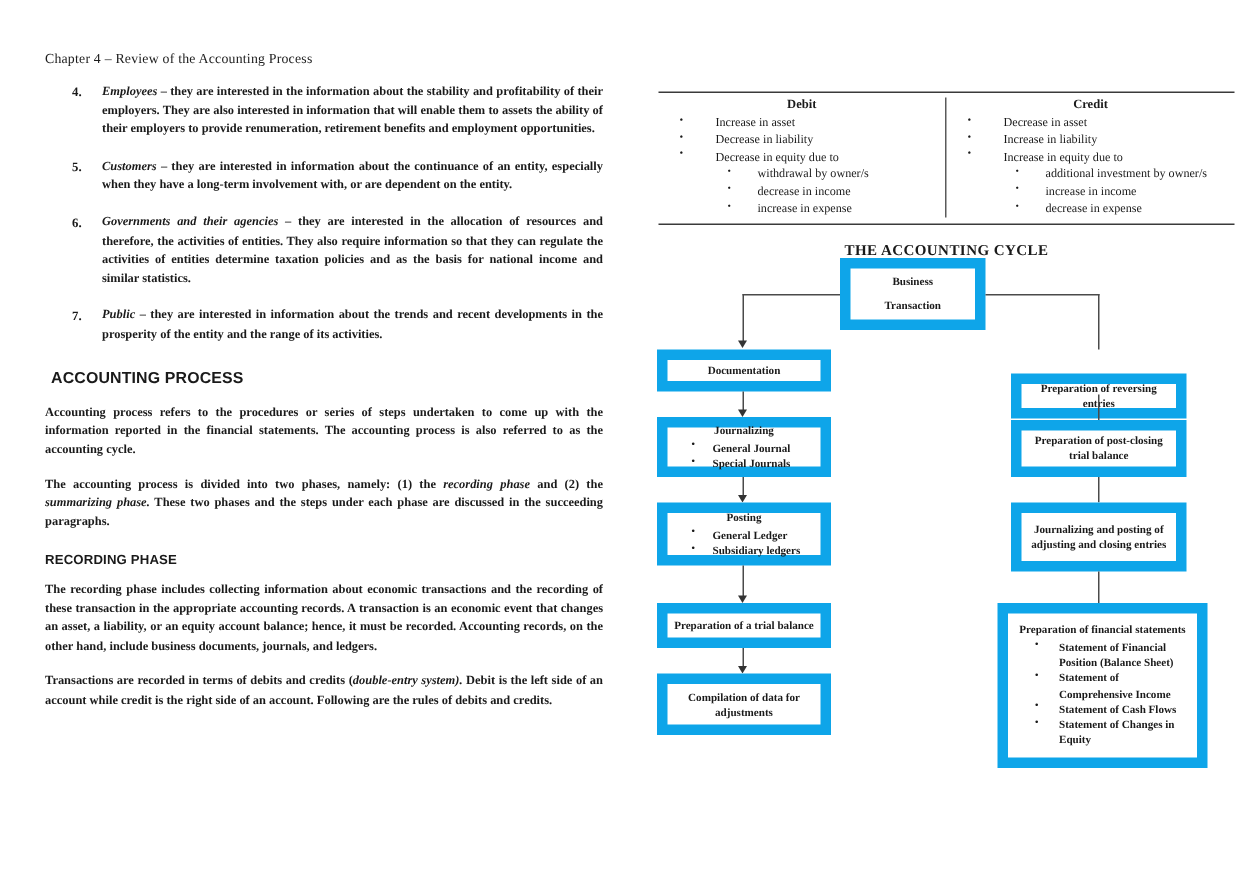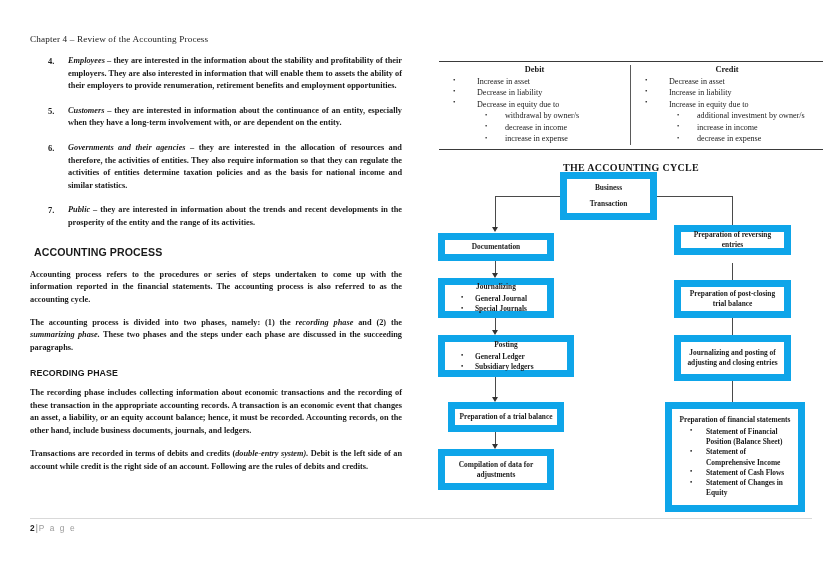--- a/index.html
+++ b/index.html
@@ -318,43 +318,43 @@
       <div class="bt">Journalizing</div>
       <ul class="fl">
         <li>General Journal</li>
         <li>Special Journals</li>
       </ul>
     </div>
 
     <div class="ln v" style="left:67px; top:153px; height:13px;"></div>
     <div class="arrow" style="left:63.5px; top:165px;"></div>
 
-    <div class="fbox" style="left:10px; top:170px; width:136px; height:42px;">
+    <div class="fbox" style="left:10px; top:170px; width:116px; height:42px;">
       <div class="bt">Posting</div>
       <ul class="fl">
         <li>General Ledger</li>
         <li>Subsidiary ledgers</li>
       </ul>
     </div>
 
     <div class="ln v" style="left:67px; top:212px; height:21px;"></div>
     <div class="arrow" style="left:63.5px; top:232px;"></div>
 
-    <div class="fbox" style="left:20px; top:237px; width:116px; height:30px;">
+    <div class="fbox" style="left:10px; top:237px; width:116px; height:30px;">
       <div class="bt">Preparation of a trial balance</div>
     </div>
 
     <div class="ln v" style="left:67px; top:267px; height:13px;"></div>
     <div class="arrow" style="left:63.5px; top:279px;"></div>
 
     <div class="fbox" style="left:10px; top:284px; width:116px; height:41px;">
       <div class="bt">Compilation of data for adjustments</div>
     </div>
 
-    <div class="fbox" style="left:246px; top:60px; width:117px; height:30px;">
+    <div class="fbox" style="left:246px; top:84px; width:117px; height:30px;">
       <div class="bt">Preparation of reversing entries</div>
     </div>
 
     <div class="ln v" style="left:304px; top:98px; height:17px;"></div>
 
     <div class="fbox" style="left:246px; top:115px; width:117px; height:38px;">
       <div class="bt">Preparation of post-closing trial balance</div>
     </div>
 
     <div class="ln v" style="left:304px; top:153px; height:17px;"></div>
@@ -369,20 +369,14 @@
       <div class="bt">Preparation of financial statements</div>
       <ul class="fl wide">
         <li>Statement of Financial Position (Balance Sheet)</li>
         <li>Statement of Comprehensive Income</li>
         <li>Statement of Cash Flows</li>
         <li>Statement of Changes in Equity</li>
       </ul>
     </div>
   </div>
 
-  <div id="footer">
-    <div class="rule"></div>
-    <div class="ftext">
-      <span class="pg">2</span><span class="sep">|</span><span class="pword">P a g e</span>
-    </div>
-  </div>
 
 </div>
 
 </body></html>

